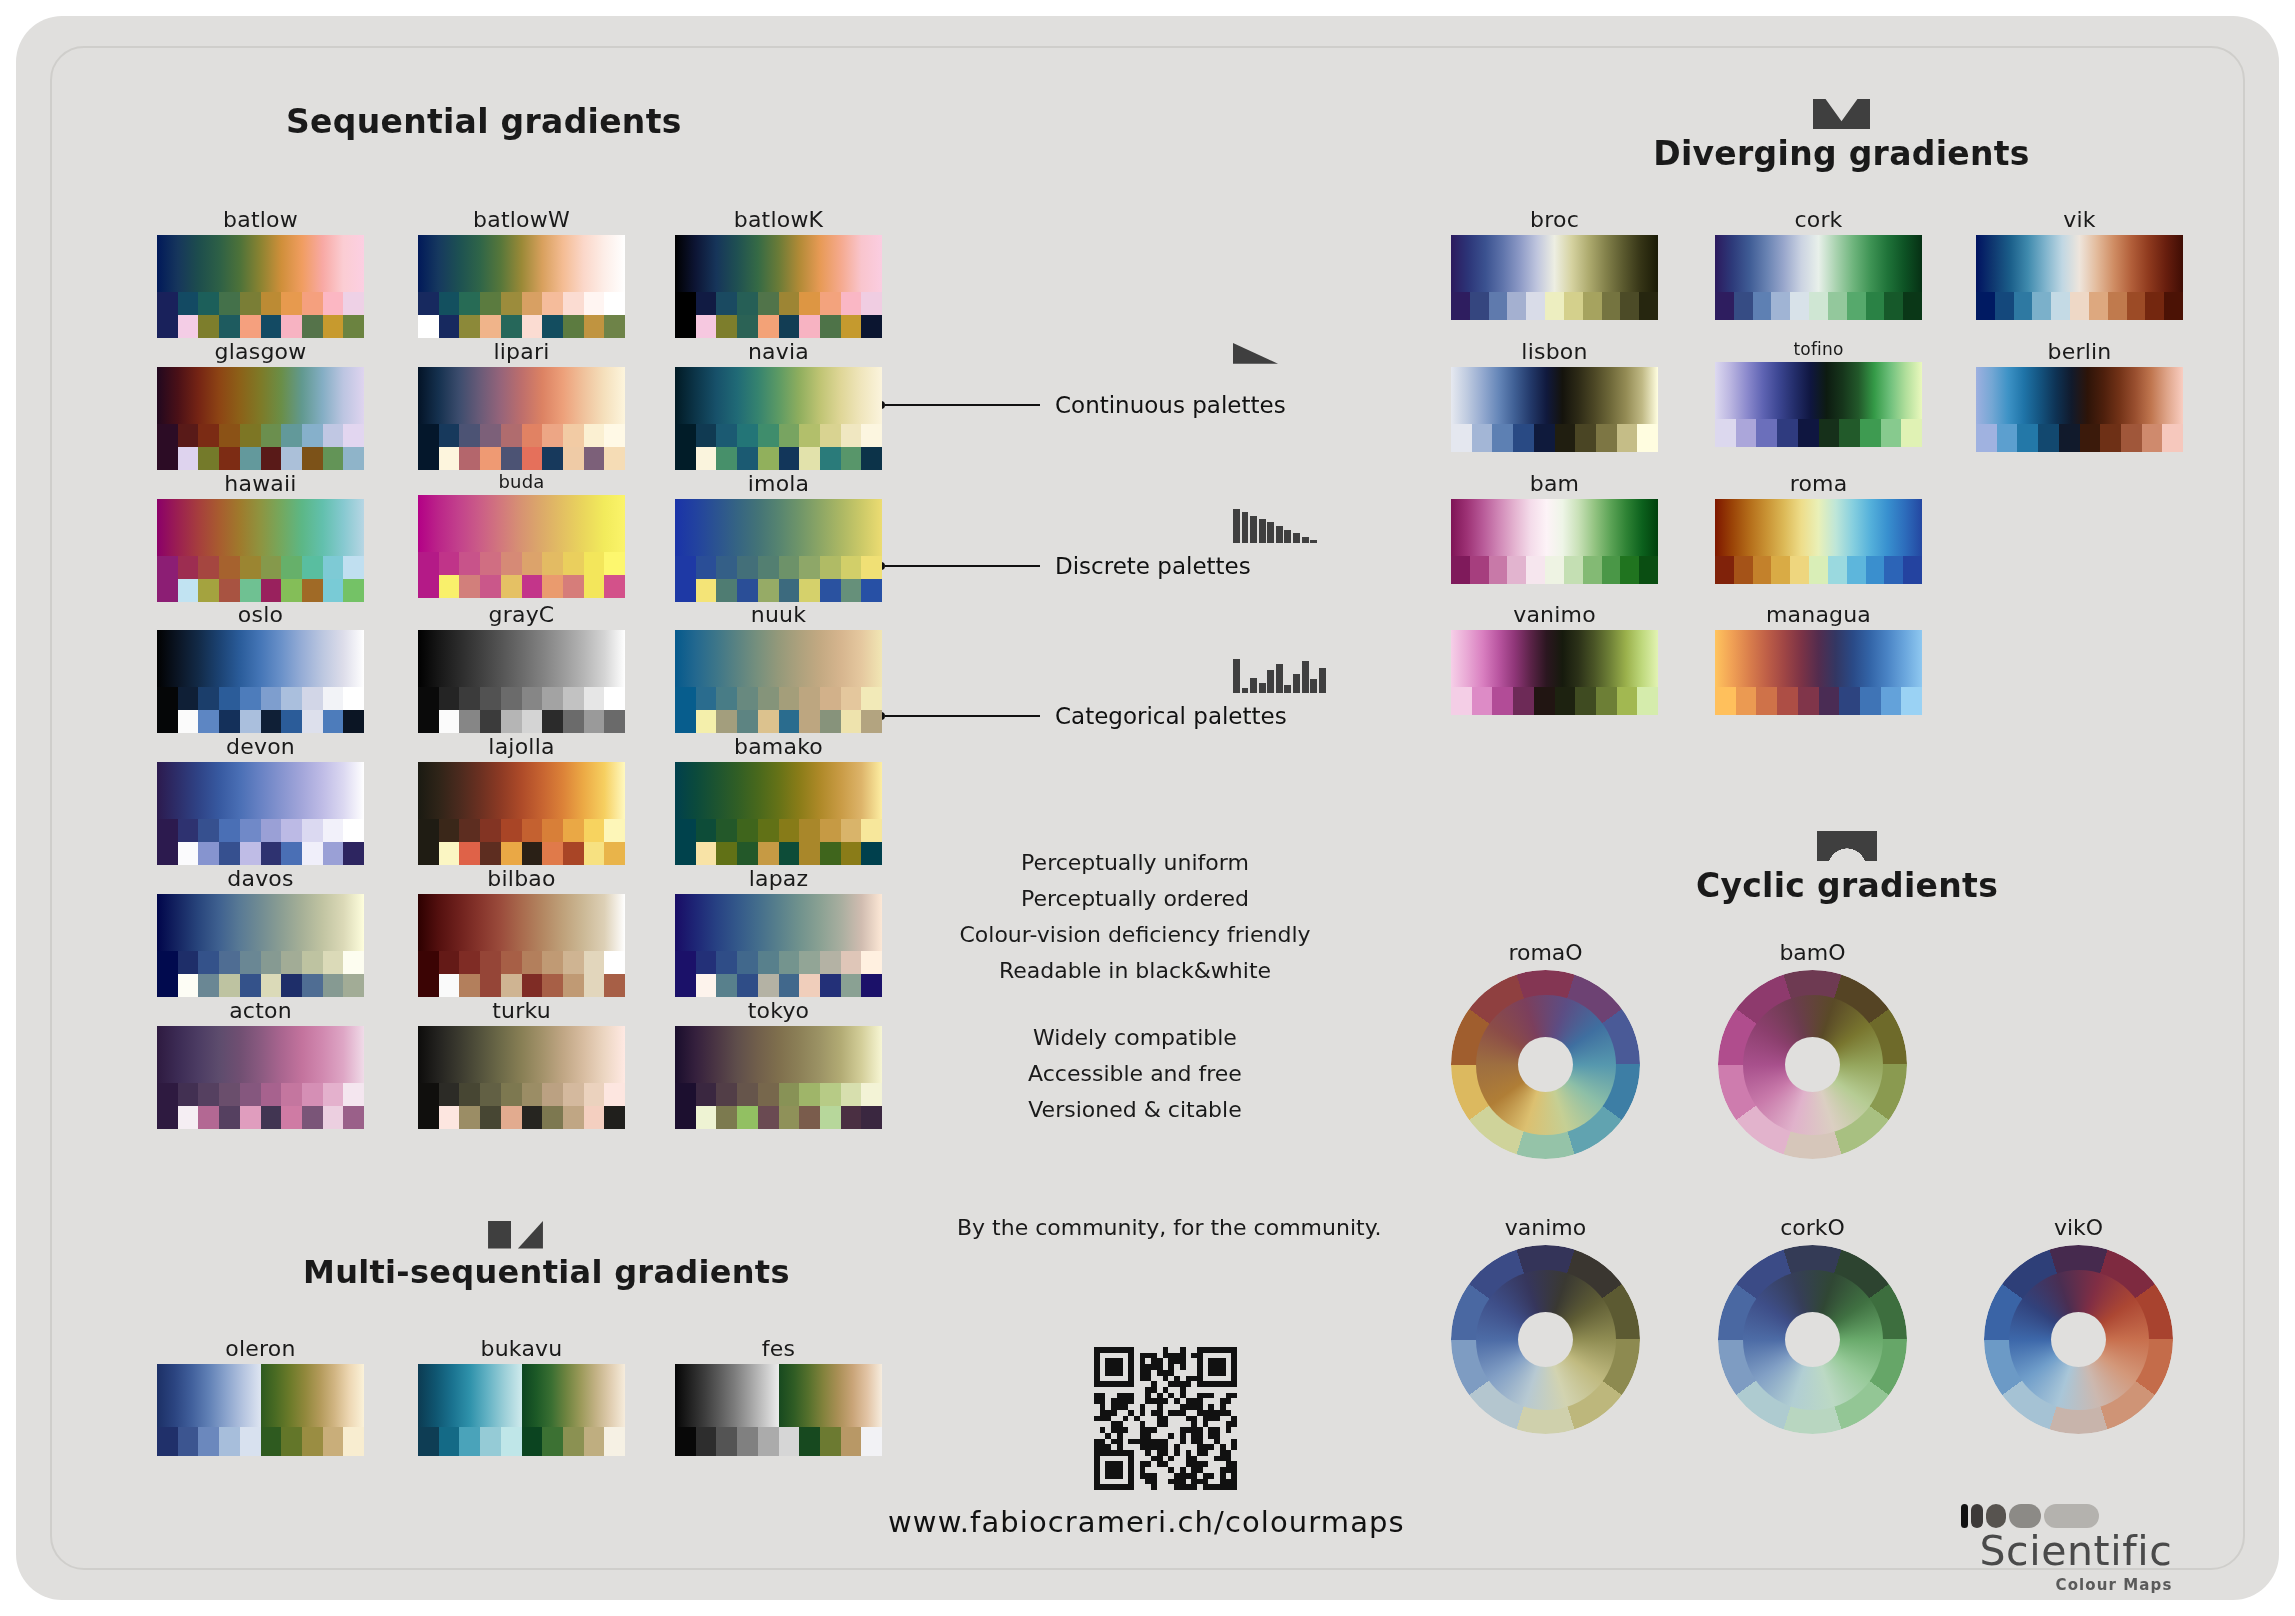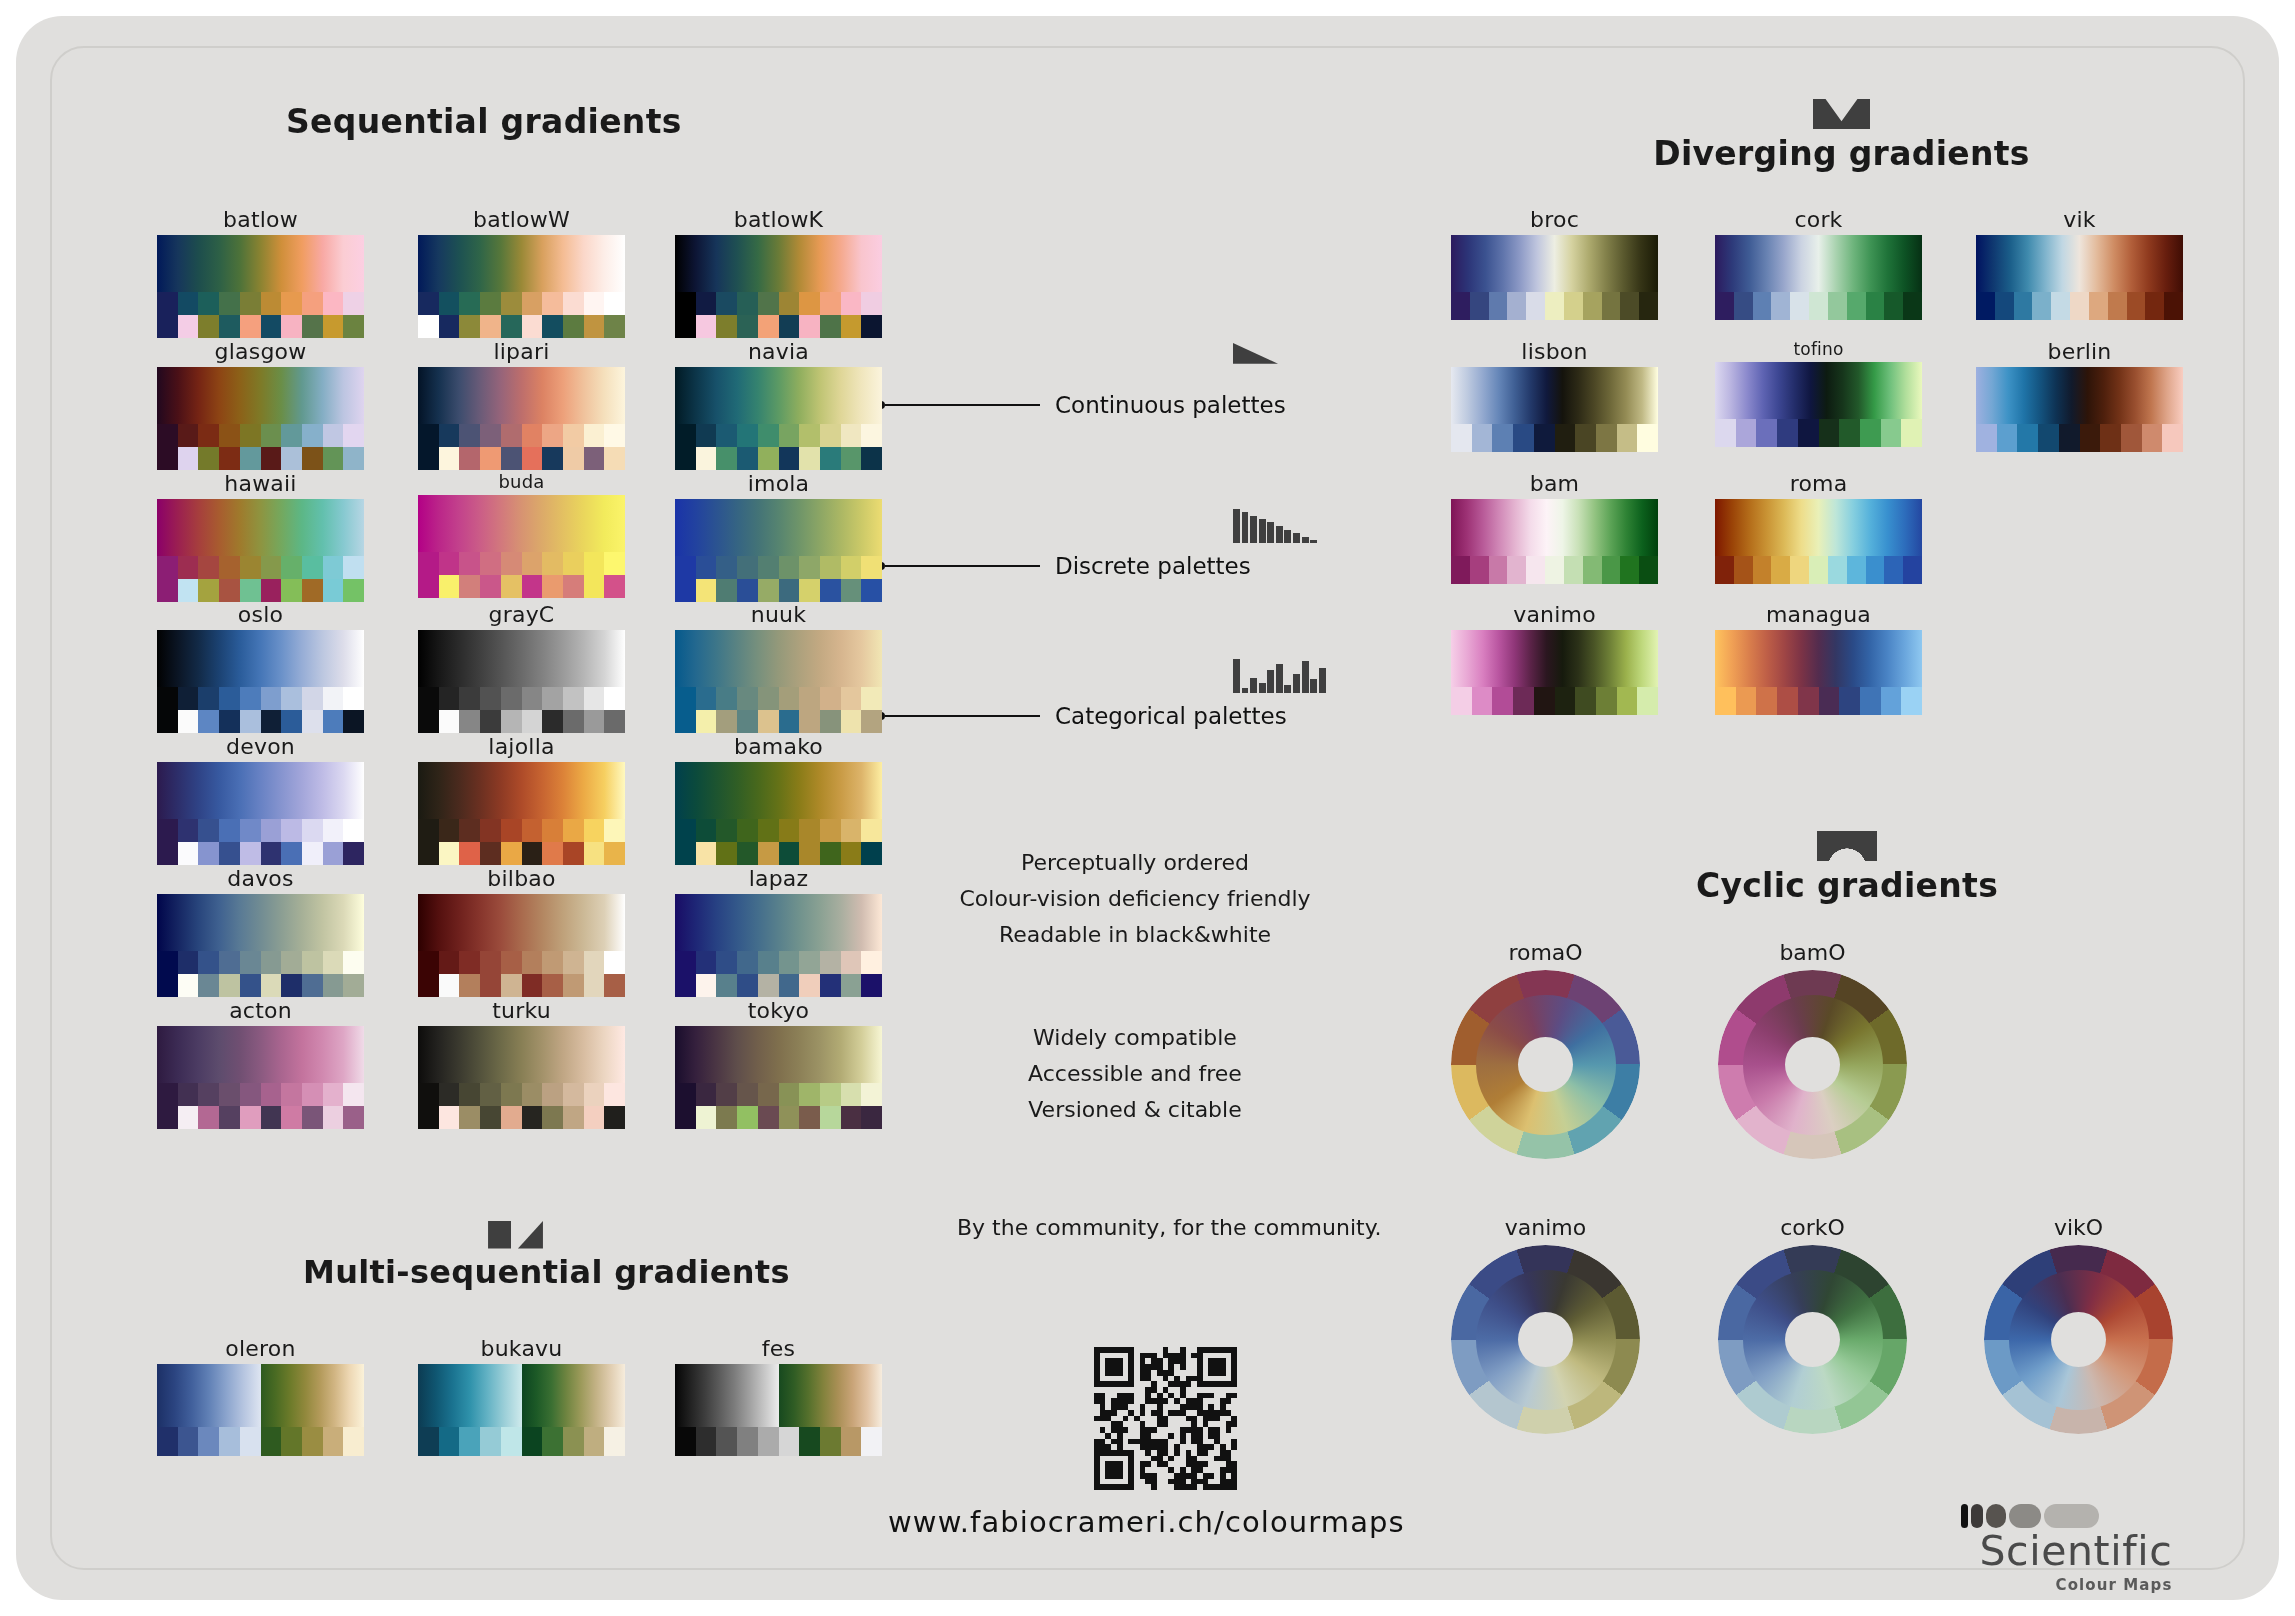--- a/index.html
+++ b/index.html
@@ -170,20 +170,21 @@
         <b style="height:29px;"></b>
         <b style="height:8px;"></b>
         <b style="height:19.5px;"></b>
         <b style="height:32px;"></b>
         <b style="height:13.8px;"></b>
         <b style="height:25px;"></b>
     </span>
   </div>
 
   <div class="features" id="features-top" style="left:895px;top:829px;width:448px;font-size:22px;line-height:36px;font-weight:500;">
+      <div>Perceptually uniform</div>
       <div>Perceptually ordered</div>
       <div>Colour-vision deficiency friendly</div>
       <div>Readable in black&amp;white</div>
     </div>
   <div class="features" id="features-bottom" style="left:895px;top:1004px;width:448px;font-size:22px;line-height:36px;font-weight:500;">
       <div>Widely compatible</div>
       <div>Accessible and free</div>
       <div>Versioned &amp; citable</div>
     </div>
 

